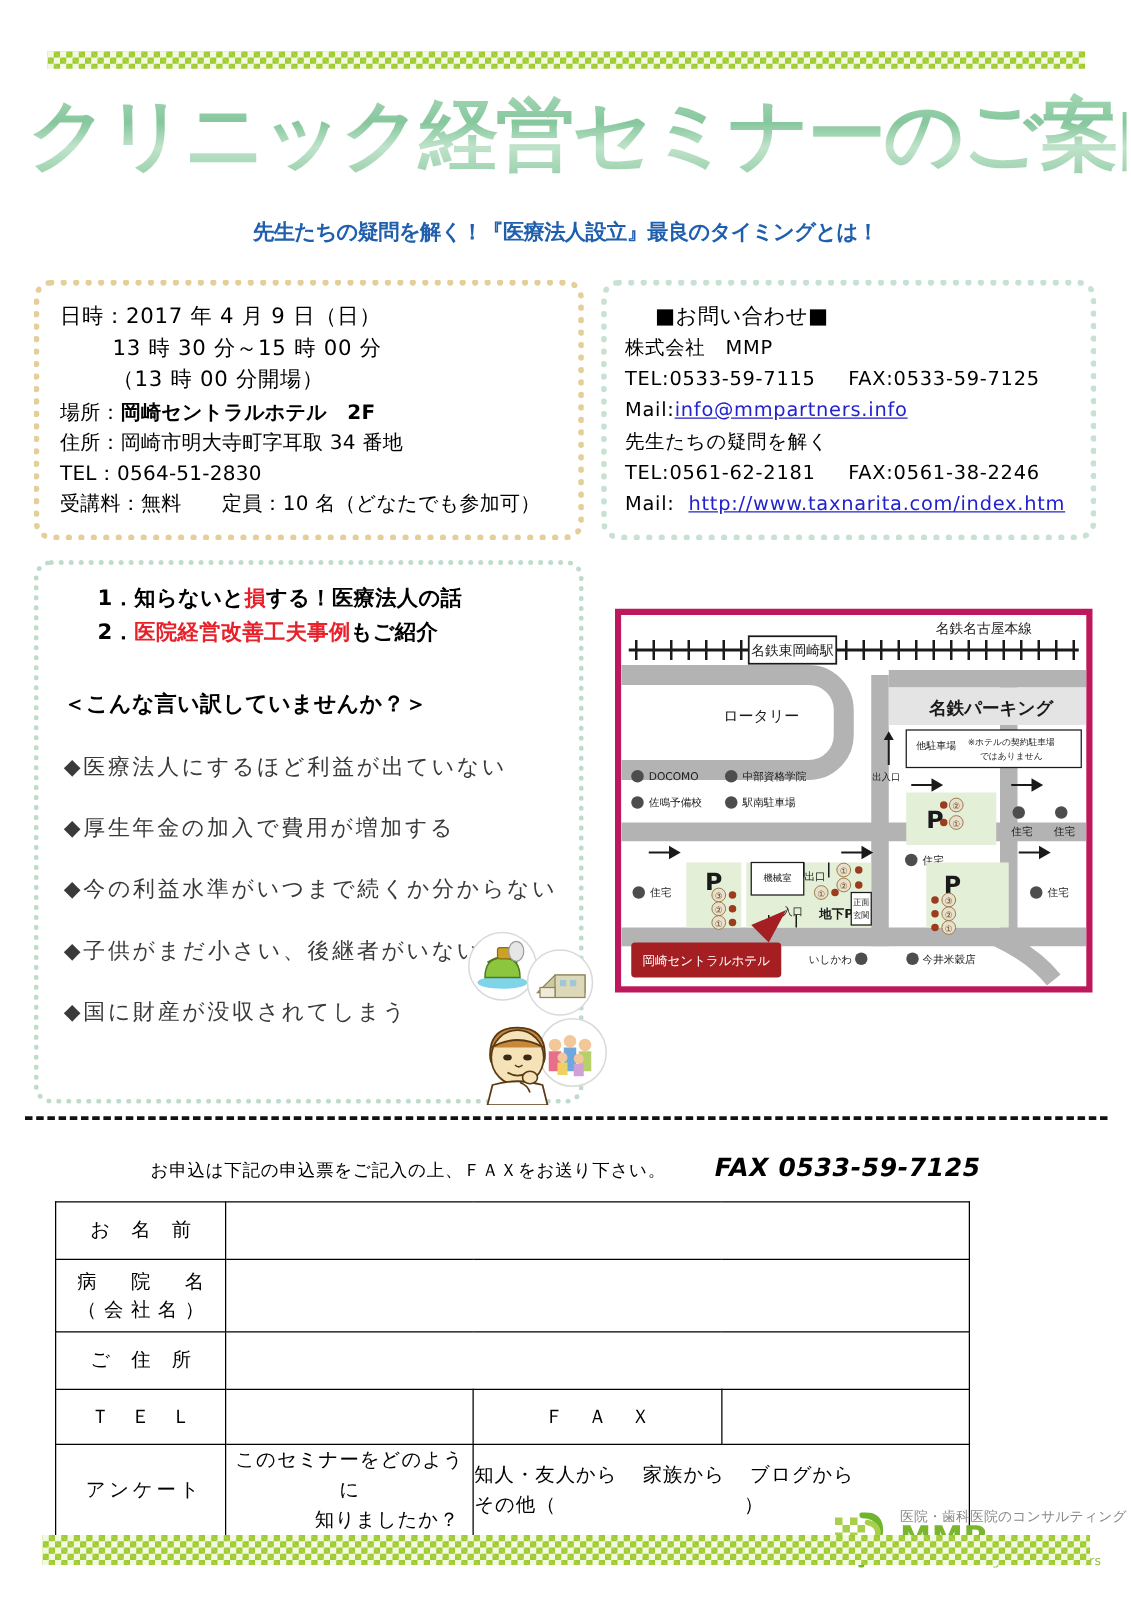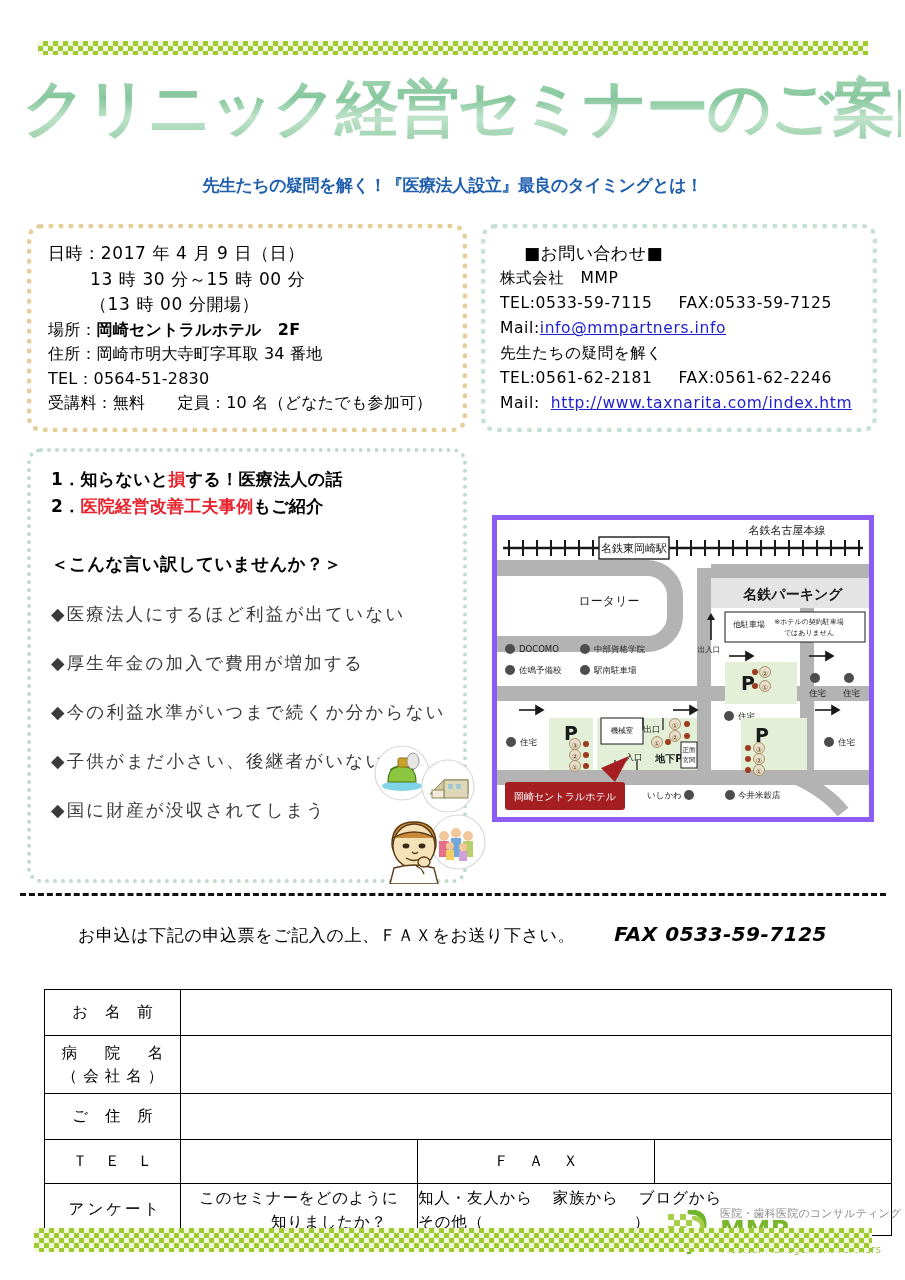--- a/index.html
+++ b/index.html
@@ -161,20 +161,21 @@
     border-radius: 14px;
     background: #ffffff;
     padding: 14px 0 0 20px;
   }
   .num-item {
     font-size: 17px;
     line-height: 27px;
     font-weight: bold;
     letter-spacing: 0.3px;
     white-space: nowrap;
+    margin-left: 27px;
   }
   .red { color: #e8202a; }
   #ask-head {
     margin-top: 30px;
     font-size: 17.5px;
     font-weight: bold;
     letter-spacing: 0.4px;
     line-height: 28px;
   }
   .bullet {
@@ -195,24 +196,23 @@
     height: 142px;
   }
 
   
   #map-frame {
     position: absolute;
     left: 492px;
     top: 487px;
     width: 382px;
     height: 307px;
-    background: #8b5cf6;
+    background: #be185d;
     padding: 5px;
     box-sizing: border-box;
-    margin-top: 28px;
   }
   #map-canvas {
     width: 100%;
     height: 100%;
     display: block;
     background: #ffffff;
   }
 
   
   #cut-line {
@@ -226,41 +226,40 @@
 
   
   #apply-row {
     position: absolute;
     left: 0;
     top: 922px;
     width: 905px;
     text-align: center;
   }
   #apply-text {
-    font-size: 17px;
+    font-size: 14px;
     letter-spacing: 0.6px;
   }
   #apply-fax {
     display: inline-block;
     margin-left: 34px;
     font-size: 20px;
     font-weight: bold;
     font-style: italic;
     letter-spacing: 0.5px;
   }
 
   
   #form-table {
     position: absolute;
     left: 44px;
     top: 961px;
-    width: 848px;
+    width: 732px;
     border-collapse: collapse;
     table-layout: fixed;
-    margin-top: 28px;
   }
   #form-table td {
     border: 1.5px solid #000000;
     padding: 0;
     vertical-align: middle;
     font-size: 15.5px;
   }
   .lbl {
     width: 135px;
     text-align: center;
@@ -359,21 +358,21 @@
   <div class="ev-line small">TEL：0564-51-2830</div>
   <div class="ev-line small">受講料：無料　　定員：10 名（どなたでも参加可）</div>
 </div>
 
 <div id="contact-box" class="info-box">
   <div class="ct-head">■お問い合わせ■</div>
   <div class="ct-line">株式会社　MMP</div>
   <div class="ct-line"><span>TEL:0533-59-7115</span><span class="gap"></span><span>FAX:0533-59-7125</span></div>
   <div class="ct-line"><span>Mail:</span><a class="ct-link" href="#">info@mmpartners.info</a></div>
   <div class="ct-line">先生たちの疑問を解く</div>
-  <div class="ct-line"><span>TEL:0561-62-2181</span><span class="gap"></span><span>FAX:0561-62-2246</span></div>
+  <div class="ct-line"><span>TEL:0561-62-2181</span><span class="gap"></span><span>FAX:0561-38-2246</span></div>
   <div class="ct-line"><span>Mail:</span>&nbsp;&nbsp;<a class="ct-link" href="#">http://www.taxnarita.com/index.htm</a></div>
 </div>
 
 <div id="points-box">
   <div class="num-item"><span>1．知らないと</span><span class="red">損</span><span>する！医療法人の話</span></div>
   <div class="num-item"><span>2．</span><span class="red">医院経営改善工夫事例</span><span>もご紹介</span></div>
 
   <div id="ask-head">＜こんな言い訳していませんか？＞</div>
 
   <div class="bullet">◆医療法人にするほど利益が出ていない</div>

